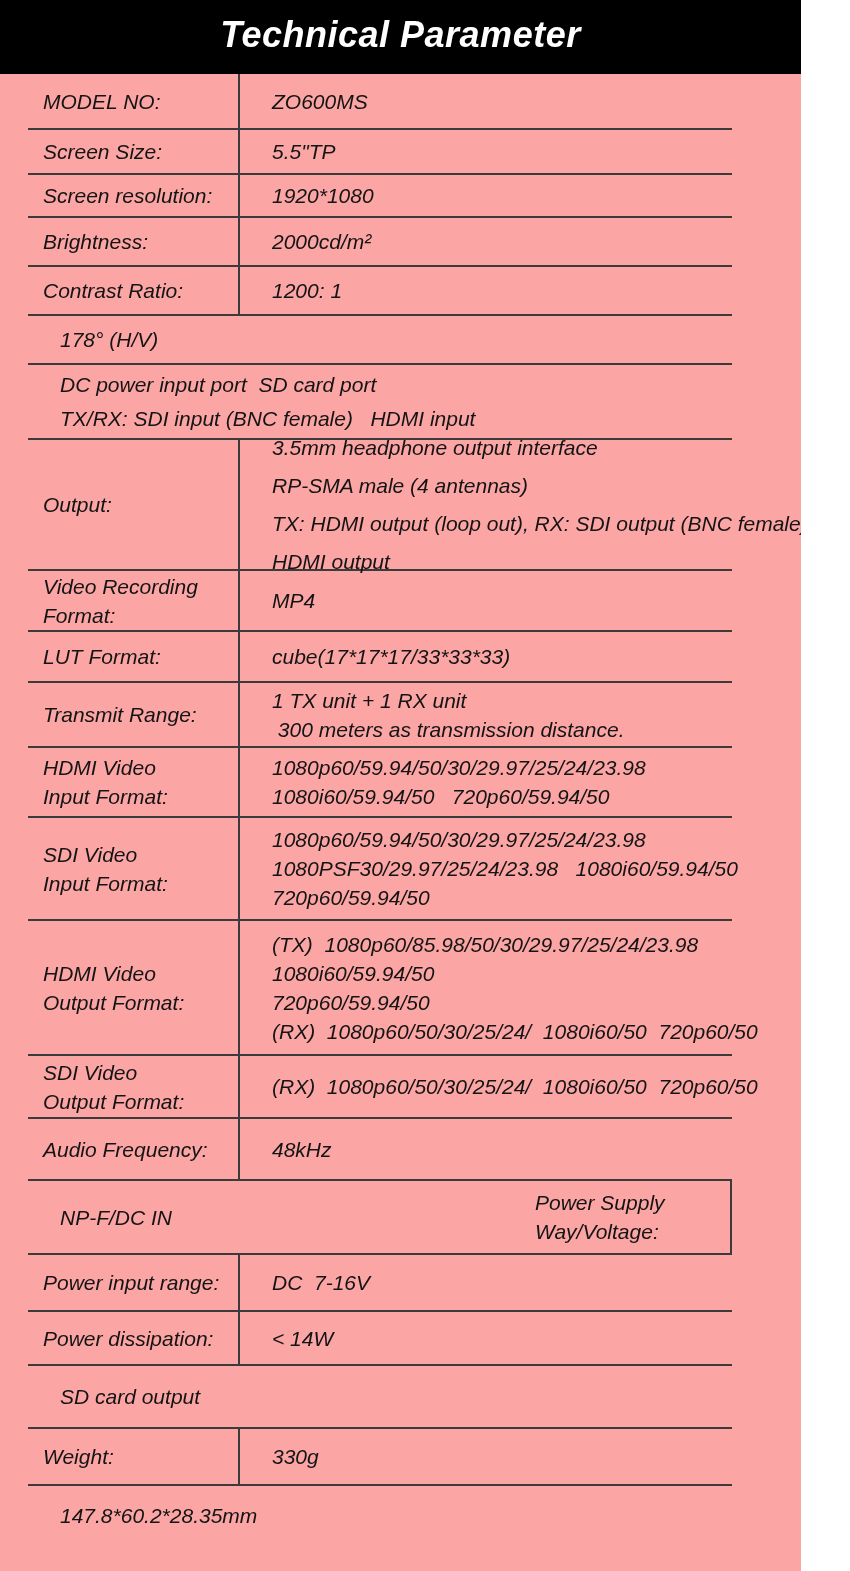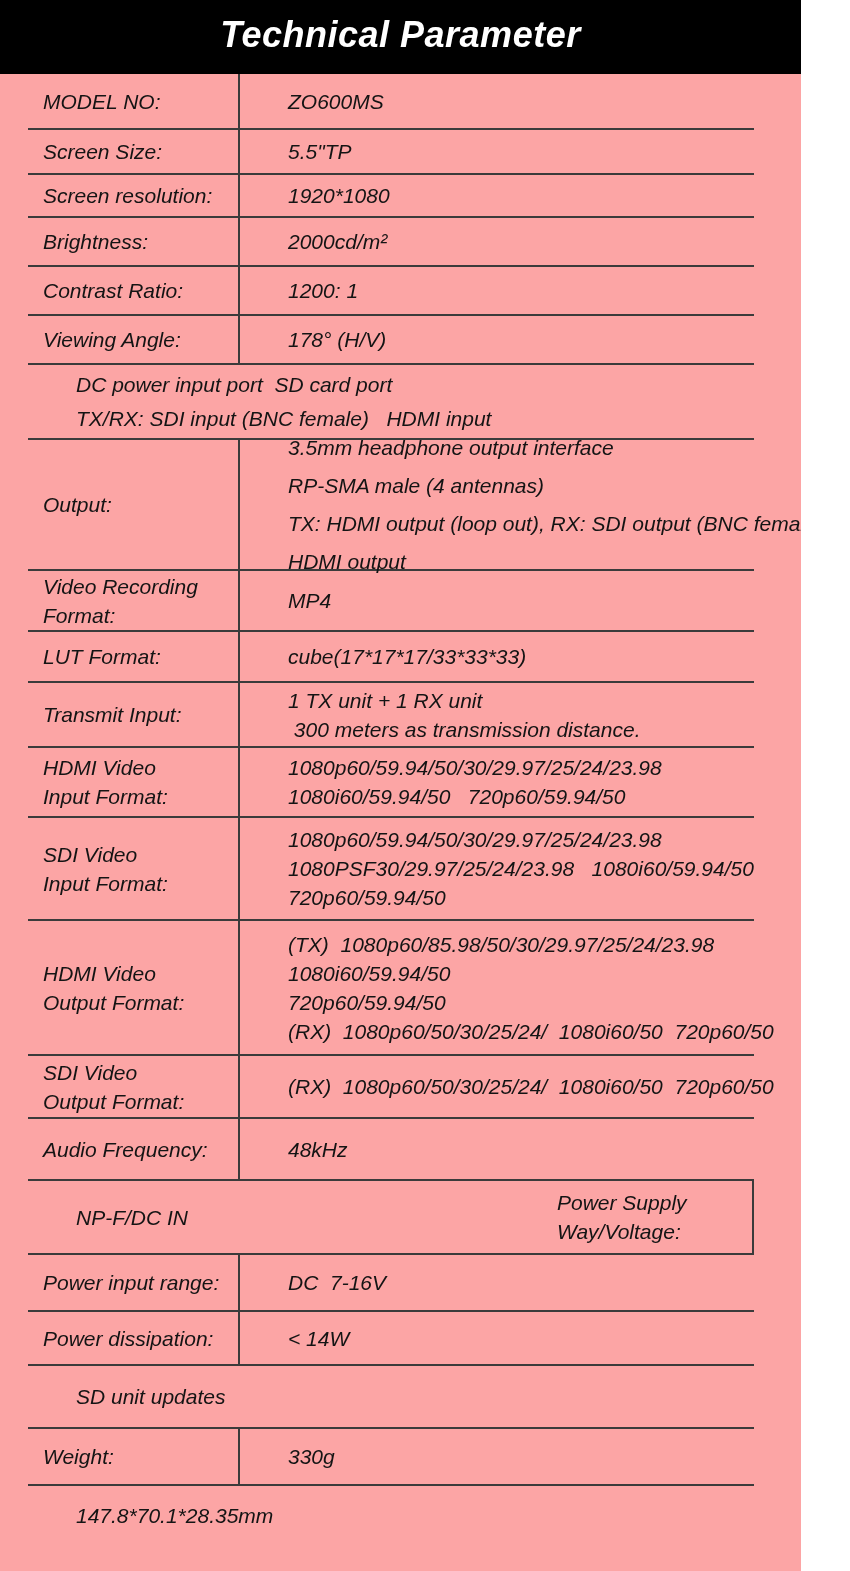--- a/index.html
+++ b/index.html
@@ -29,21 +29,21 @@
     box-sizing:border-box;
   }
   .page-title{
     font-size:36px;
     font-weight:700;
     letter-spacing:0.5px;
     margin-top:10px;
   }
   .spec-table{
     margin-left:28px;
-    margin-right:47px;
+    margin-right:69px;
   }
   .row{
     display:flex;
     box-sizing:border-box;
     border-bottom:2px solid var(--border);
   }
   .row.last{border-bottom:none;}
   .cell{
     display:flex;
     align-items:center;
@@ -53,21 +53,21 @@
   }
   .cell-label{
     width:212px;
     flex:0 0 212px;
     border-right:2px solid var(--border);
     padding-left:15px;
     white-space:pre-line;
   }
   .cell-value{
     flex:1 1 auto;
-    padding-left:48px;
+    padding-left:32px;
     white-space:pre;
     overflow:visible;
   }
 </style>
 </head>
 <body>
 
 <div class="page">
 
   <div class="page-header">
@@ -95,21 +95,20 @@
       <div class="cell cell-label">Brightness:</div>
       <div class="cell cell-value">2000cd/m²</div>
     </div>
 
     <div class="row" style="height:49px">
       <div class="cell cell-label">Contrast Ratio:</div>
       <div class="cell cell-value">1200: 1</div>
     </div>
 
     <div class="row" style="height:49px">
-      <div class="cell cell-label">Viewing Angle:</div>
       <div class="cell cell-value">178° (H/V)</div>
     </div>
 
     <div class="row" style="height:75px">
       <div class="cell cell-value" style="line-height:34px">DC power input port  SD card port
 TX/RX: SDI input (BNC female)   HDMI input</div>
     </div>
 
     <div class="row" style="height:131px">
       <div class="cell cell-label">Output:</div>
@@ -124,21 +123,21 @@
 Format:</div>
       <div class="cell cell-value">MP4</div>
     </div>
 
     <div class="row" style="height:51px">
       <div class="cell cell-label">LUT Format:</div>
       <div class="cell cell-value">cube(17*17*17/33*33*33)</div>
     </div>
 
     <div class="row" style="height:65px">
-      <div class="cell cell-label">Transmit Input:</div>
+      <div class="cell cell-label">Transmit Range:</div>
       <div class="cell cell-value">1 TX unit + 1 RX unit
  300 meters as transmission distance.</div>
     </div>
 
     <div class="row" style="height:70px">
       <div class="cell cell-label">HDMI Video
 Input Format:</div>
       <div class="cell cell-value">1080p60/59.94/50/30/29.97/25/24/23.98
 1080i60/59.94/50   720p60/59.94/50</div>
     </div>
@@ -181,26 +180,26 @@
       <div class="cell cell-label">Power input range:</div>
       <div class="cell cell-value">DC  7-16V</div>
     </div>
 
     <div class="row" style="height:54px">
       <div class="cell cell-label">Power dissipation:</div>
       <div class="cell cell-value">&lt; 14W</div>
     </div>
 
     <div class="row" style="height:63px">
-      <div class="cell cell-value">SD unit updates</div>
+      <div class="cell cell-value">SD card output</div>
     </div>
 
     <div class="row" style="height:57px">
       <div class="cell cell-label">Weight:</div>
       <div class="cell cell-value">330g</div>
     </div>
 
     <div class="row last" style="height:59px">
-      <div class="cell cell-value">147.8*70.1*28.35mm</div>
+      <div class="cell cell-value">147.8*60.2*28.35mm</div>
     </div>
 
   </div>
 </div>
 
 </body></html>

